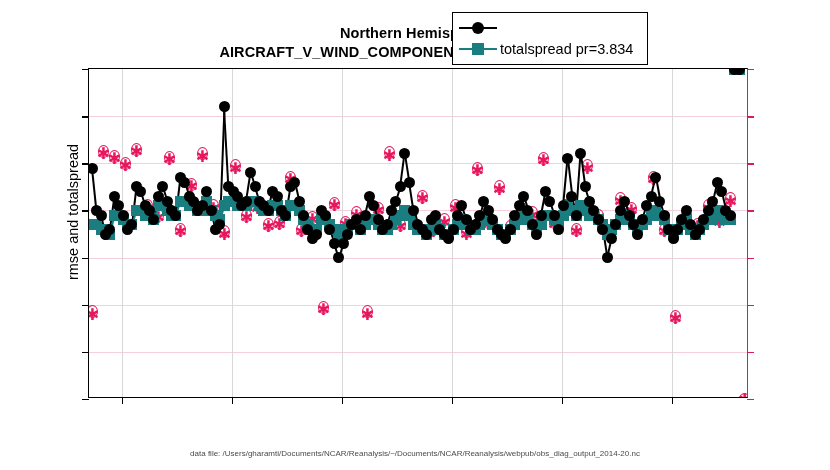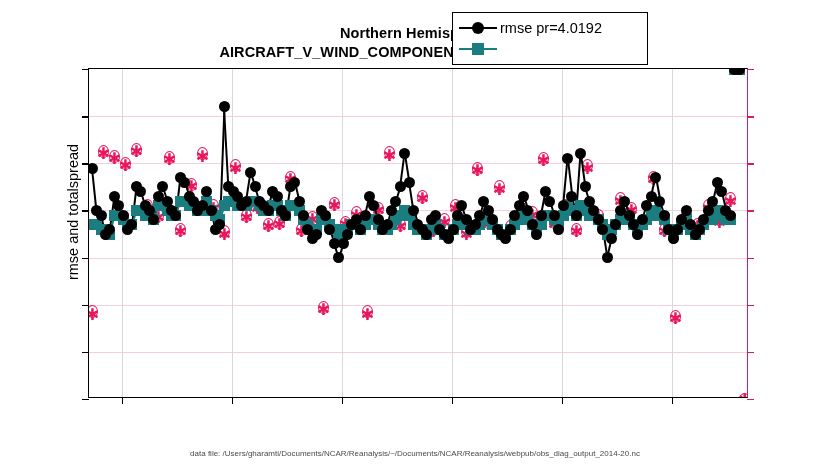--- a/index.html
+++ b/index.html
@@ -953,23 +953,23 @@
     <div class="tick-bottom" style="left: 473px;"></div>
     <div class="tick-bottom" style="left: 583px;"></div>
   </div>
 
 <div id="legend-box">
   <div class="legend-row">
     <span class="legend-swatch">
       <span class="legend-line" style="background:#000"></span>
       <span class="legend-mark" style="background:#000;border-radius:50%"></span>
     </span>
-    <span class="legend-text">rmse pr=4.0192</span>
   </div>
   <div class="legend-row">
     <span class="legend-swatch">
       <span class="legend-line" style="background:#1a7e80"></span>
       <span class="legend-mark" style="background:#1a7e80"></span>
     </span>
+    <span class="legend-text">totalspread pr=3.834</span>
   </div>
 </div>
 
 <div id="footer-note">data file: /Users/gharamti/Documents/NCAR/Reanalysis/~/Documents/NCAR/Reanalysis/webpub/obs_diag_output_2014-20.nc</div>
 
 </body></html>

